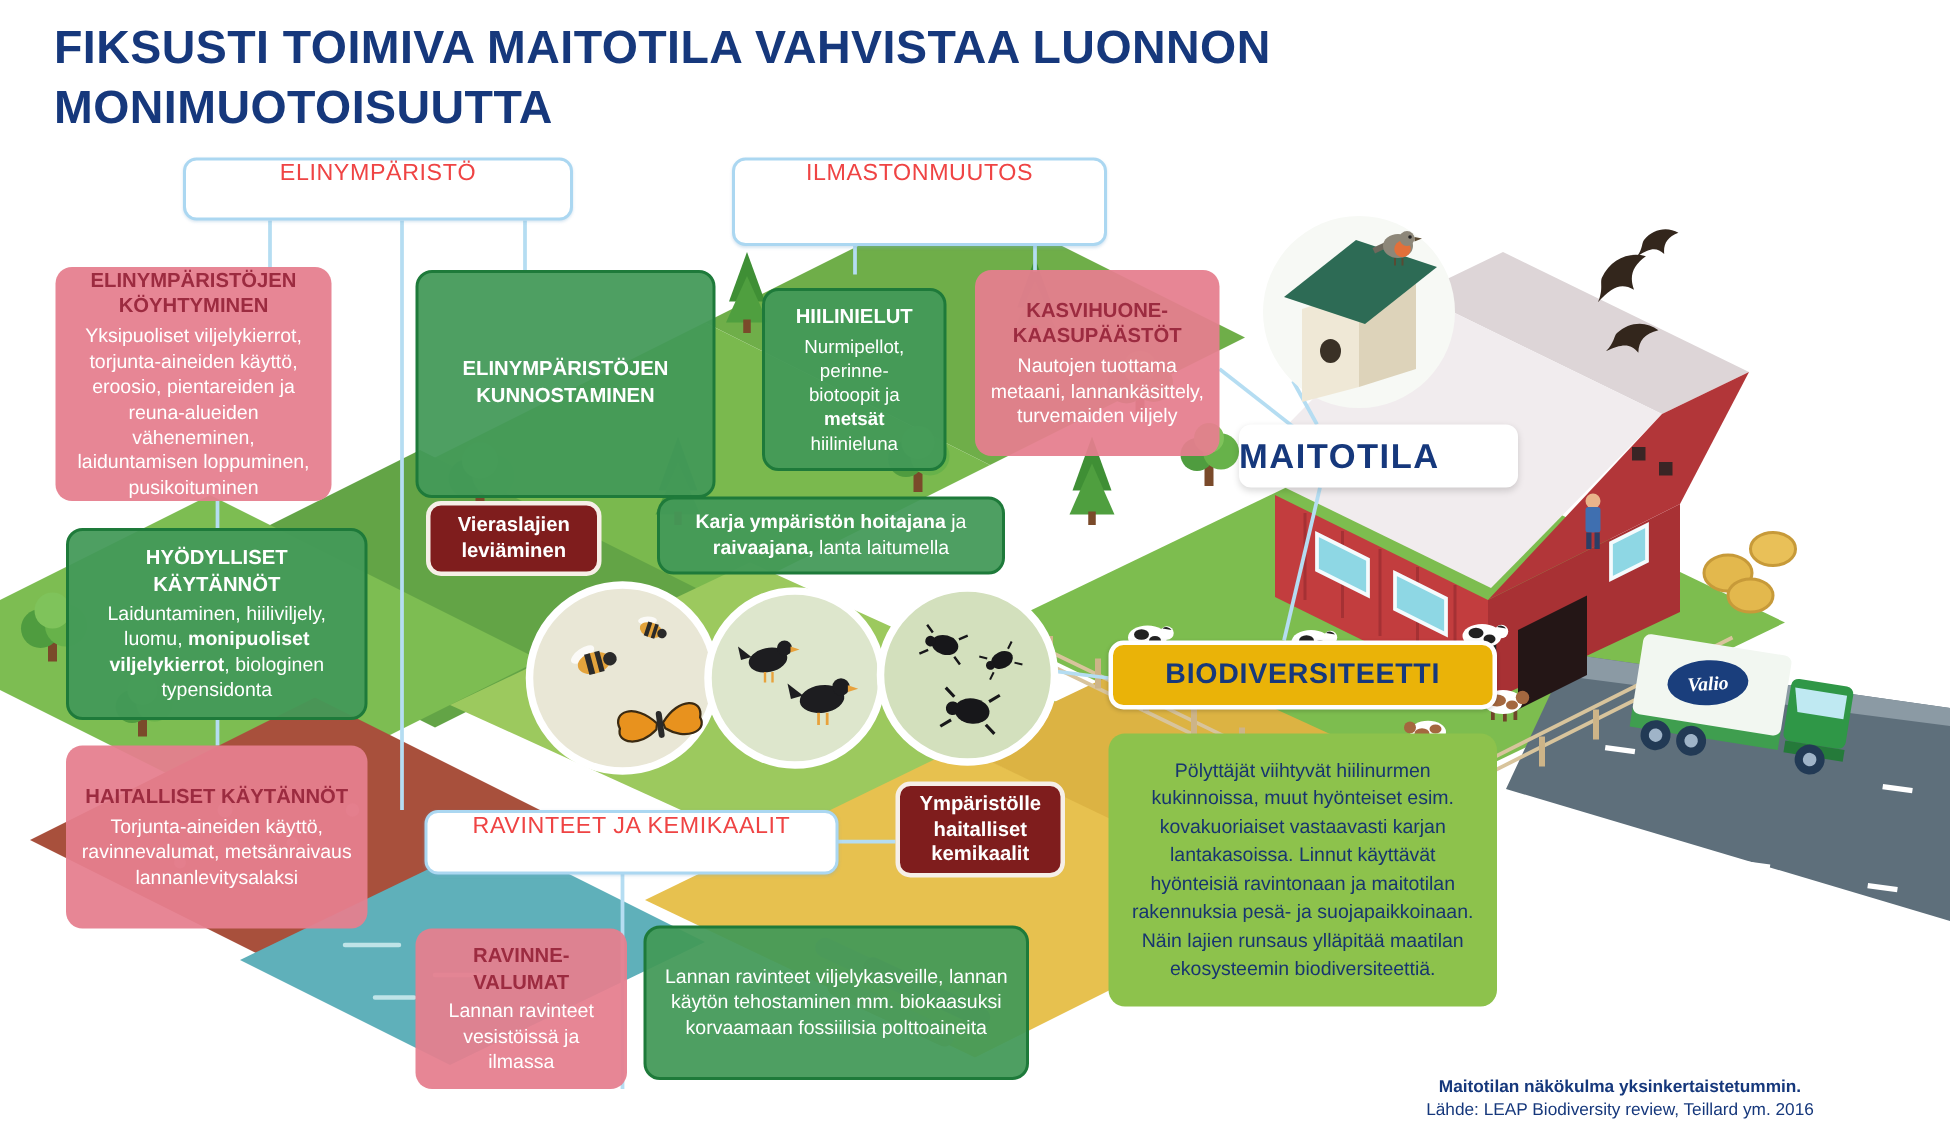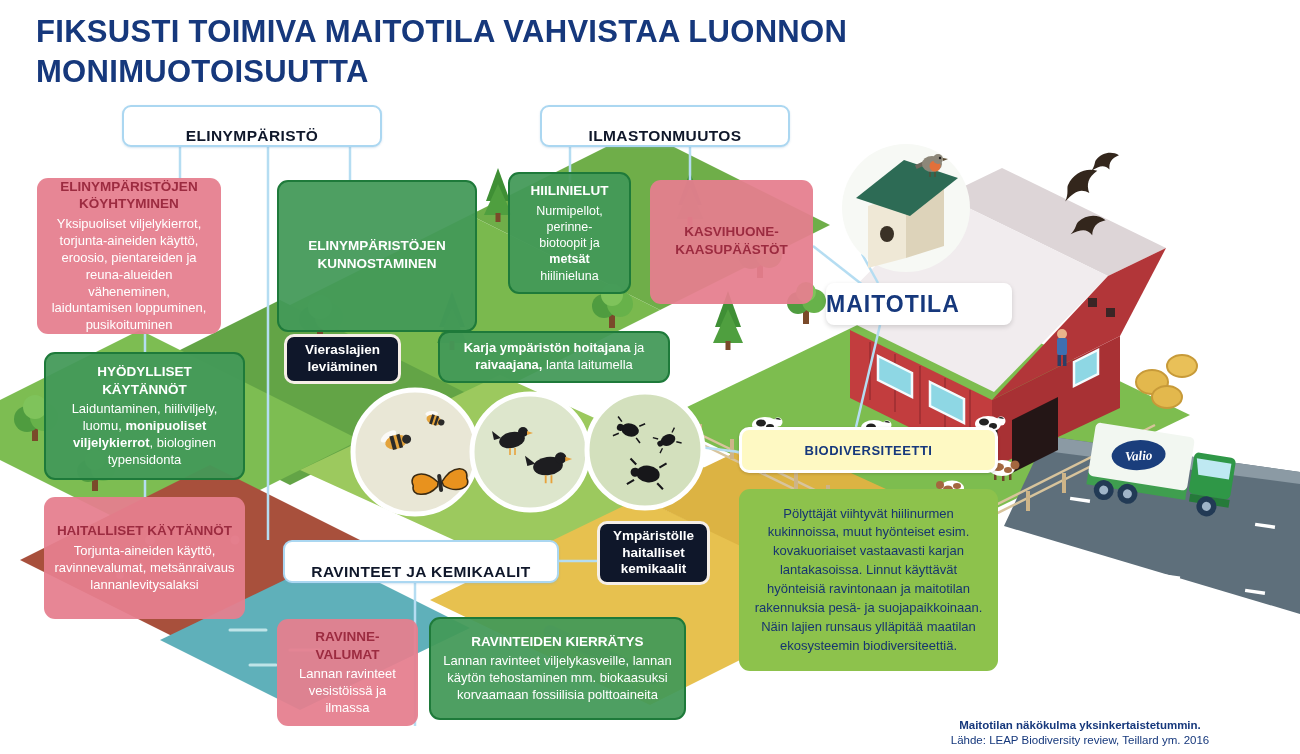--- a/index.html
+++ b/index.html
@@ -4,41 +4,41 @@
 <style>
   *{margin:0;padding:0;box-sizing:border-box}
   html,body{background:#fff}
   .canvas{position:relative;width:1300px;height:754px;background:#ffffff;overflow:hidden;
           font-family:"Liberation Sans",sans-serif}
   .scene{position:absolute;left:0;top:0}
   .title{position:absolute;left:36px;top:12px;color:#16387c;font-weight:800;
          font-size:31px;line-height:1.28;letter-spacing:.3px}
   .title span{display:block}
   .catbox{position:absolute;background:#fff;border:2px solid #abd7f1;border-radius:9px;
-          display:flex;align-items:flex-end;justify-content:center;color:#0f172a;
-          font-weight:bold;font-size:15.5px;letter-spacing:.4px;text-align:center;
+          display:flex;align-items:flex-start;justify-content:center;color:#ef4444;
+          font-weight:normal;font-size:15.5px;letter-spacing:.4px;text-align:center;
           box-shadow:0 1px 2px rgba(120,170,210,.3)}
   .note{position:absolute;border-radius:11px;text-align:center;display:flex;
         flex-direction:column;justify-content:center;line-height:1.3}
   .pink{background:rgba(230,126,142,.94);color:#fff;padding:8px 10px;font-size:13px}
   .pink .bt{color:#9c2b40;font-weight:bold;margin-bottom:3px;font-size:13.5px}
   .green{background:rgba(67,153,88,.94);border:2.5px solid #1e7a3a;color:#fff;
          padding:24px 9px;font-size:13px}
   .green .bt{font-weight:bold;margin-bottom:3px;font-size:13.5px}
   .b{font-weight:bold}
-  .redpill{position:absolute;background:#0f172a;border:3px solid #f6efe7;color:#fff;
+  .redpill{position:absolute;background:#7f1d1d;border:3px solid #f6efe7;color:#fff;
            font-weight:bold;font-size:13.5px;display:flex;align-items:center;
            justify-content:center;text-align:center;border-radius:10px;line-height:1.25;
            padding:4px}
   .maito{position:absolute;background:#fff;border-radius:8px;display:flex;align-items:center;
          justify-content:flex-start;color:#16387c;font-weight:800;font-size:23px;
          letter-spacing:1px;box-shadow:0 2px 5px rgba(0,0,0,.15)}
-  .biopill{position:absolute;background:#fef9c3;border:3px solid #fff;border-radius:10px;
+  .biopill{position:absolute;background:#eab308;border:3px solid #fff;border-radius:10px;
            display:flex;align-items:center;justify-content:center;color:#16387c;
-           font-weight:800;font-size:13px;letter-spacing:.5px;
+           font-weight:800;font-size:19px;letter-spacing:.5px;
            box-shadow:0 1px 3px rgba(0,0,0,.18)}
   .bionote{position:absolute;background:#8dc24c;border-radius:11px;color:#17356f;
            font-size:13px;line-height:1.45;display:flex;align-items:center;
            text-align:center;padding:12px 13px}
   .footer{position:absolute;left:935px;top:718px;width:290px;color:#16387c;
           font-size:11.5px;text-align:center;line-height:1.3}
   .footer .fl{display:block}
 </style>
 </head>
 <body>
@@ -366,40 +366,41 @@
 
   <h1 class="title">
     <span>FIKSUSTI TOIMIVA MAITOTILA VAHVISTAA LUONNON</span>
     <span>MONIMUOTOISUUTTA</span>
   </h1>
 
   <div class="catbox" style="left:122px;top:105px;width:260px;height:42px">
     <span>ELINYMPÄRISTÖ</span>
   </div>
 
-  <div class="catbox" style="left:540px;top:105px;width:250px;height:42px">
+  <div class="catbox" style="left:488px;top:105px;width:250px;height:59px">
     <span>ILMASTONMUUTOS</span>
   </div>
 
   <div class="note pink" style="left:37px;top:178px;width:184px;height:156px">
     <div class="bt">ELINYMPÄRISTÖJEN KÖYHTYMINEN</div>
     <div>Yksipuoliset viljelykierrot, torjunta-aineiden käyttö, eroosio, pientareiden ja reuna-alueiden väheneminen, laiduntamisen loppuminen, pusikoituminen</div>
   </div>
 
   <div class="note green" style="left:277px;top:180px;width:200px;height:152px">
     <div class="bt">ELINYMPÄRISTÖJEN KUNNOSTAMINEN</div>
   </div>
 
-  <div class="note green" style="left:508px;top:172px;width:123px;height:122px;font-size:12.5px;padding:18px">
+  <div class="note green" style="left:508px;top:192px;width:123px;height:122px;font-size:12.5px;padding:18px">
     <div class="bt">HIILINIELUT</div>
     <div><span>Nurmipellot, perinne-biotoopit ja </span><span class="b">metsät</span><span> hiilinieluna</span></div>
   </div>
 
   <div class="note pink" style="left:650px;top:180px;width:163px;height:124px">
     <div class="bt">KASVIHUONE-KAASUPÄÄSTÖT</div>
+    <div>Nautojen tuottama metaani, lannankäsittely, turvemaiden viljely</div>
   </div>
 
   <div class="redpill" style="left:284px;top:334px;width:117px;height:50px">
     <span>Vieraslajien leviäminen</span>
   </div>
 
   <div class="note green" style="left:438px;top:331px;width:232px;height:52px;padding:5px 8px">
     <div><span class="b">Karja ympäristön hoitajana</span><span> ja </span><span class="b">raivaajana,</span><span> lanta laitumella</span></div>
   </div>
 
@@ -432,21 +433,20 @@
   <div class="redpill" style="left:597px;top:521px;width:113px;height:64px">
     <span>Ympäristölle haitalliset kemikaalit</span>
   </div>
 
   <div class="note pink" style="left:277px;top:619px;width:141px;height:107px;padding:22px">
     <div class="bt">RAVINNE-VALUMAT</div>
     <div>Lannan ravinteet vesistöissä ja ilmassa</div>
   </div>
 
   <div class="note green" style="left:429px;top:617px;width:257px;height:103px">
-    <div class="bt">RAVINTEIDEN KIERRÄTYS</div>
     <div>Lannan ravinteet viljelykasveille, lannan käytön tehostaminen mm. biokaasuksi korvaamaan fossiilisia polttoaineita</div>
   </div>
 
   <div class="footer">
     <span class="fl b">Maitotilan näkökulma yksinkertaistetummin.</span>
     <span class="fl">Lähde: LEAP Biodiversity review, Teillard ym. 2016</span>
   </div>
 
 </div>
 

